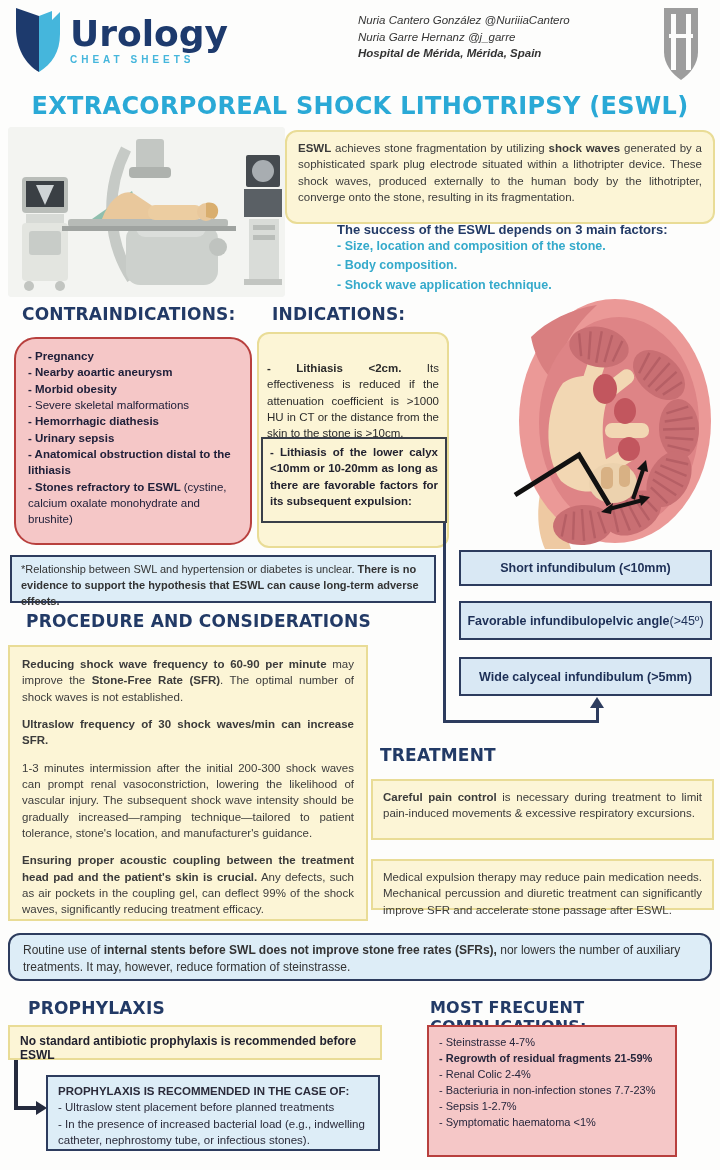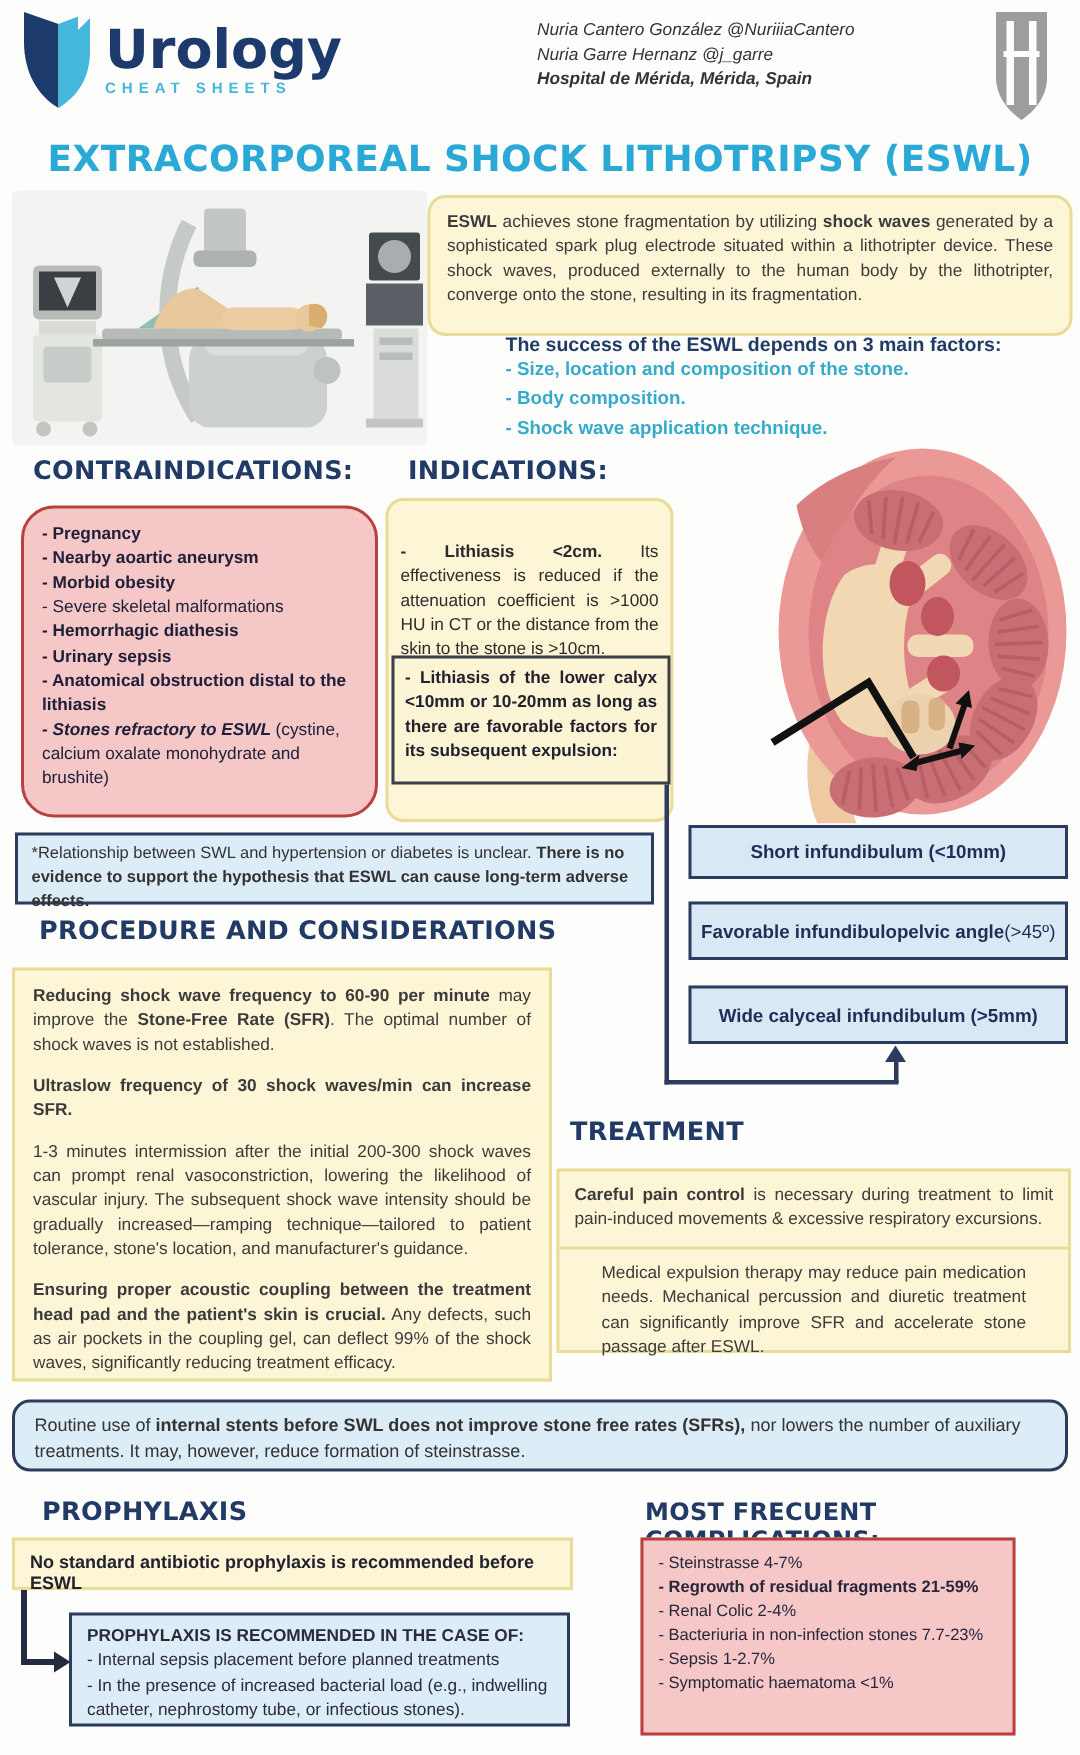--- a/index.html
+++ b/index.html
@@ -133,21 +133,21 @@
 
   <div class="abs section-h" style="left:22px; top:304px;">CONTRAINDICATIONS:</div>
   <div class="abs pinkbox rounded-lg" style="left:14px; top:337px; width:238px; height:208px; padding:9px 12px;">
     <div class="contra-item"><span style="font-weight: 700;">- Pregnancy</span></div>
     <div class="contra-item"><span style="font-weight: 700;">- Nearby aoartic aneurysm</span></div>
     <div class="contra-item"><span style="font-weight: 700;">- Morbid obesity</span></div>
     <div class="contra-item"><span style="font-weight: 400; margin-top: 32px;">- Severe skeletal malformations</span></div>
     <div class="contra-item"><span style="font-weight: 700;">- Hemorrhagic diathesis</span></div>
     <div class="contra-item"><span style="font-weight: 700;">- Urinary sepsis</span></div>
     <div class="contra-item"><span style="font-weight: 700;">- Anatomical obstruction distal to the lithiasis</span></div>
-    <div class="contra-item"><span style="font-weight: 700; font-style: italic;">- Stones refractory to ESWL </span><span>(cystine, calcium oxalate monohydrate and brushite)</span></div>
+    <div class="contra-item"><span style="font-weight: 700;">- Stones refractory to ESWL </span><span>(cystine, calcium oxalate monohydrate and brushite)</span></div>
   </div>
 
   <div class="abs section-h" style="left:272px; top:304px;">INDICATIONS:</div>
   <div class="abs yellowbox rounded-md" style="left:257px; top:332px; width:192px; height:216px;">
     <div class="body-txt justify" style="padding:26px 8px 6px 8px; color:#2b2b2b;"><span style="font-weight: 700;">- Lithiasis &lt;2cm.</span><span> Its effectiveness is reduced if the attenuation coefficient is &gt;1000 HU in CT or the distance from the skin to the stone is &gt;10cm.</span></div>
   </div>
   <div class="abs body-txt justify" style="left:261px; top:437px; width:186px; height:86px; border:2px solid #3a3f49; background:#fbf4d5; padding:5px 7px; color:#22222f;"><span style="font-weight: 700;">- Lithiasis of the lower calyx &lt;10mm or 10-20mm as long as there are favorable factors for its subsequent expulsion:</span></div>
 
   <div class="abs" style="left:487px; top:297px; width:228px; height:252px;">
     <svg width="228" height="252" viewBox="0 0 228 252">
@@ -215,34 +215,34 @@
   <div class="abs section-h" style="left:26px; top:611px;">PROCEDURE AND CONSIDERATIONS</div>
   <div class="abs yellowbox" style="left:8px; top:645px; width:360px; height:276px; padding:9px 12px;">
     <div class="body-txt justify" style="margin-bottom:11px;"><span style="font-weight: 700;">Reducing shock wave frequency to 60-90 per minute</span><span> may improve the </span><span style="font-weight: 700;">Stone-Free Rate (SFR)</span><span>. The optimal number of shock waves is not established.</span></div>
     <div class="body-txt justify" style="margin-bottom:11px;"><span style="font-weight: 700;">Ultraslow frequency of 30 shock waves/min can increase SFR.</span></div>
     <div class="body-txt justify" style="margin-bottom:11px;"><span>1-3 minutes intermission after the initial 200-300 shock waves can prompt renal vasoconstriction, lowering the likelihood of vascular injury. The subsequent shock wave intensity should be gradually increased—ramping technique—tailored to patient tolerance, stone's location, and manufacturer's guidance.</span></div>
     <div class="body-txt justify"><span style="font-weight: 700;">Ensuring proper acoustic coupling between the treatment head pad and the patient's skin is crucial.</span><span> Any defects, such as air pockets in the coupling gel, can deflect 99% of the shock waves, significantly reducing treatment efficacy.</span></div>
   </div>
 
   <div class="abs section-h" style="left:380px; top:745px;">TREATMENT</div>
   <div class="abs yellowbox body-txt justify" style="left:371px; top:779px; width:343px; height:61px; padding:8px 10px;"><span style="font-weight: 700;">Careful pain control</span><span> is necessary during treatment to limit pain-induced movements &amp; excessive respiratory excursions.</span></div>
-  <div class="abs yellowbox body-txt justify" style="left:371px; top:831px; width:343px; height:71px; padding:8px 28px;"><span>Medical expulsion therapy may reduce pain medication needs. Mechanical percussion and diuretic treatment can significantly improve SFR and accelerate stone passage after ESWL.</span></div>
+  <div class="abs yellowbox body-txt justify" style="left:371px; top:859px; width:343px; height:51px; padding:8px 10px;"><span>Medical expulsion therapy may reduce pain medication needs. Mechanical percussion and diuretic treatment can significantly improve SFR and accelerate stone passage after ESWL.</span></div>
 
   <div class="abs bluebox rounded-md" style="left:8px; top:933px; width:704px; height:48px; padding:7px 13px; font-size:12px; line-height:1.45; color:#333;"><span>Routine use of </span><span style="font-weight: 700;">internal stents before SWL does not improve stone free rates (SFRs),</span><span> nor lowers the number of auxiliary treatments. It may, however, reduce formation of steinstrasse.</span></div>
 
   <div class="abs section-h" style="left:28px; top:998px;">PROPHYLAXIS</div>
   <div class="abs yellowbox" style="left:8px; top:1025px; width:374px; height:35px; padding:7px 10px; font-size:12px; color:#22222f;"><span style="font-weight: 700;">No standard antibiotic prophylaxis is recommended before ESWL</span></div>
 
   <div class="line line-dark" style="left:14px; top:1060px; width:4px; height:50px;"></div>
   <div class="line line-dark" style="left:14px; top:1106px; width:22px; height:4px;"></div>
   <div class="arrow-right" style="left:36px; top:1101px; border-left-color:#252b3e;"></div>
 
   <div class="abs bluebox" style="left:46px; top:1075px; width:334px; height:76px; padding:6px 10px; font-size:11.5px; line-height:1.42; color:#2b2b3a;">
     <div class="bold">PROPHYLAXIS IS RECOMMENDED IN THE CASE OF:</div>
-    <div>- Internal sepsis placement before planned treatments</div>
+    <div>- Ultraslow stent placement before planned treatments</div>
     <div>- In the presence of increased bacterial load (e.g., indwelling catheter, nephrostomy tube, or infectious stones).</div>
   </div>
 
   <div class="abs section-h" style="left:398px; top:998px; font-size:16px;margin-left:32px;">MOST FRECUENT COMPLICATIONS:</div>
   <div class="abs pinkbox" style="left:427px; top:1025px; width:250px; height:132px; padding:8px 10px;">
     <div class="comp-item"><span>- Steinstrasse 4-7%</span></div>
     <div class="comp-item"><span style="font-weight: 700;">- Regrowth of residual fragments 21-59%</span></div>
     <div class="comp-item"><span>- Renal Colic 2-4%</span></div>
     <div class="comp-item"><span>- Bacteriuria in non-infection stones 7.7-23%</span></div>
     <div class="comp-item"><span>- Sepsis 1-2.7%</span></div>

